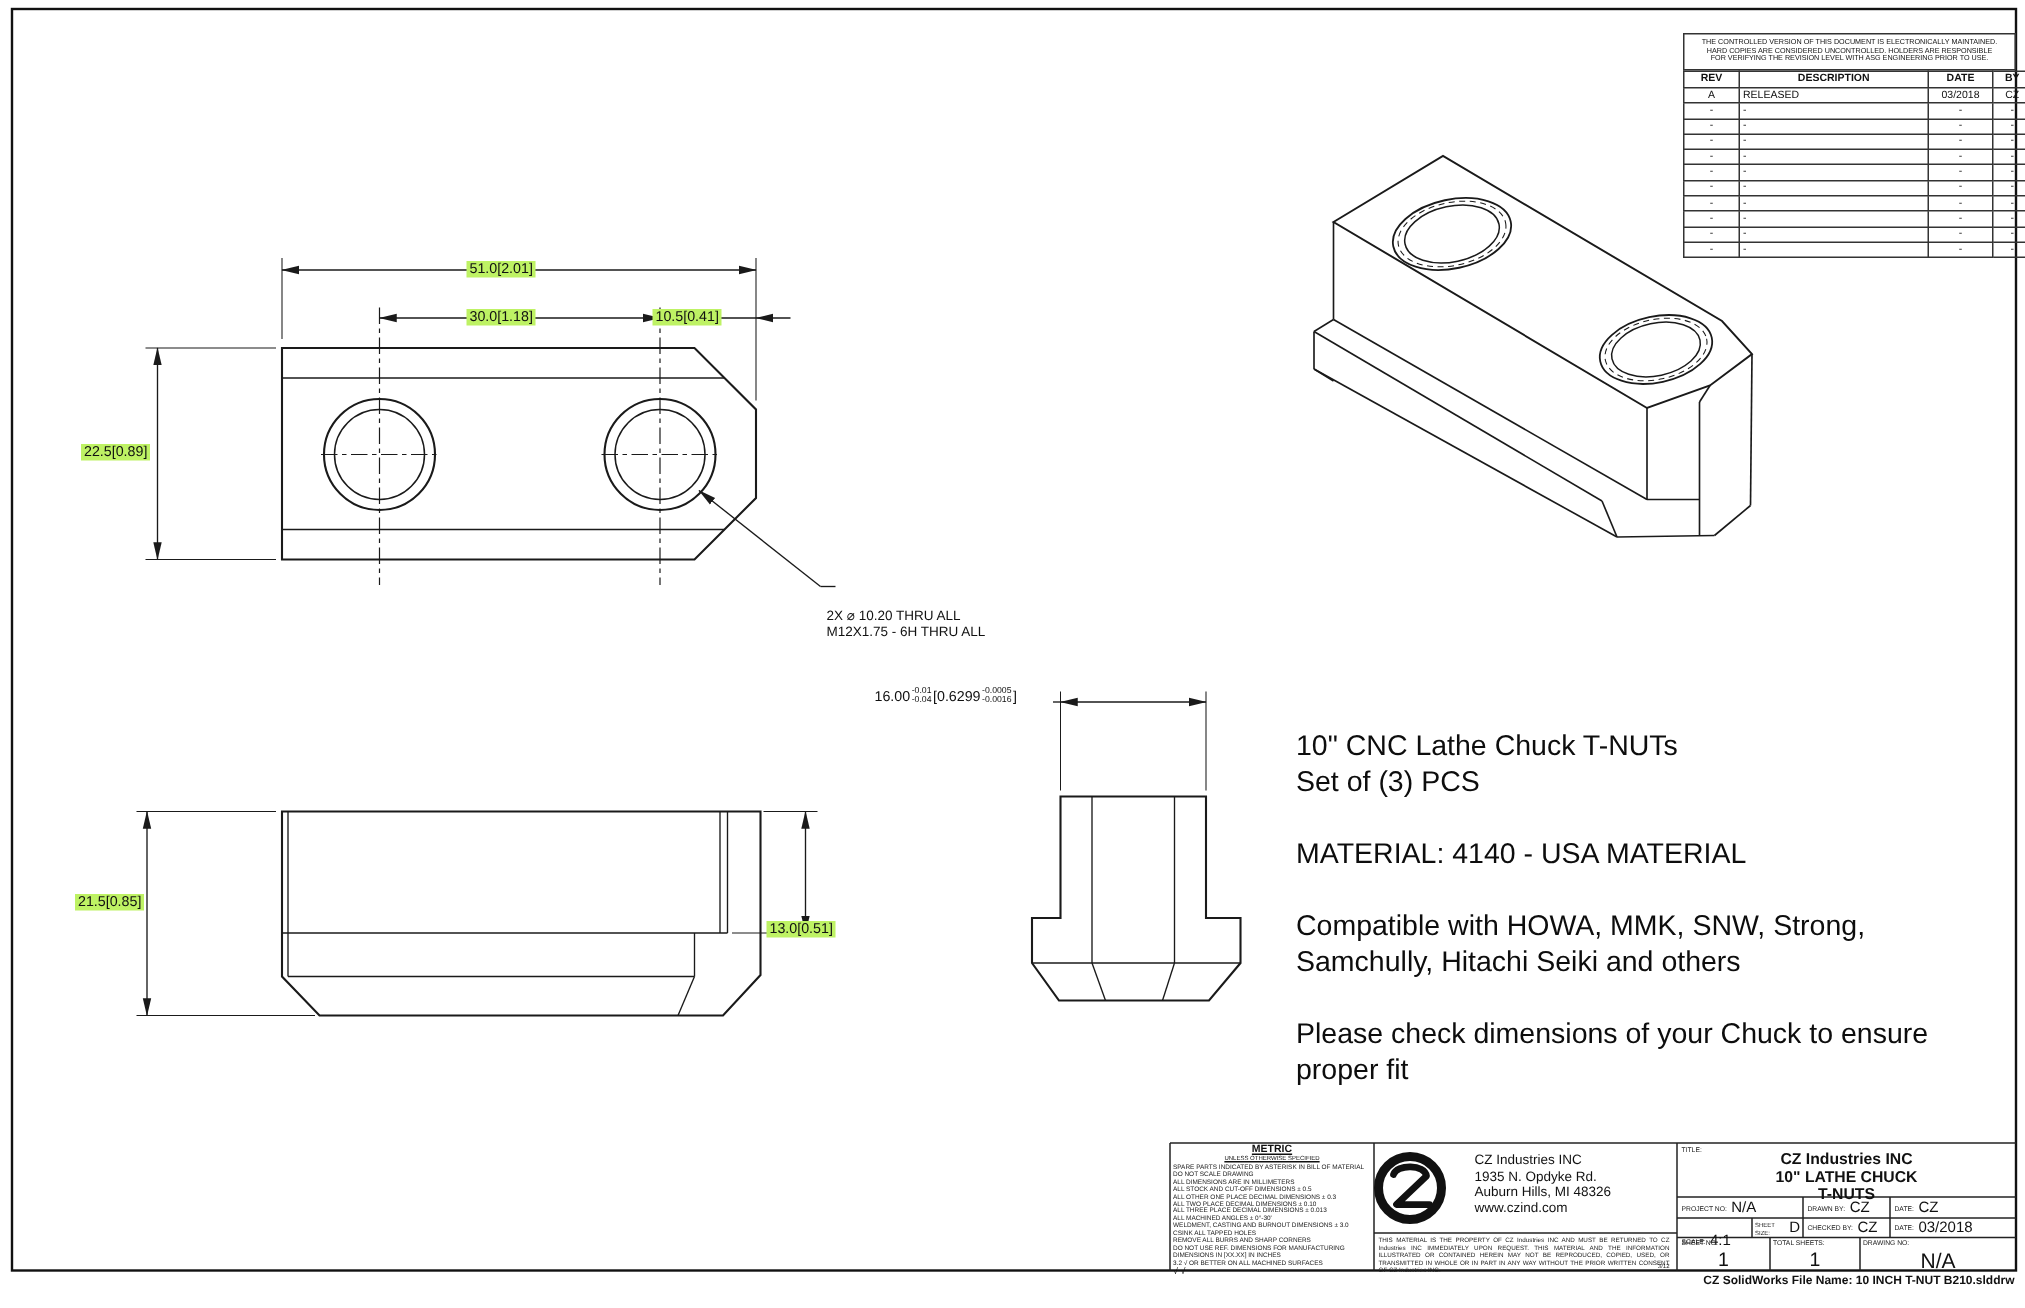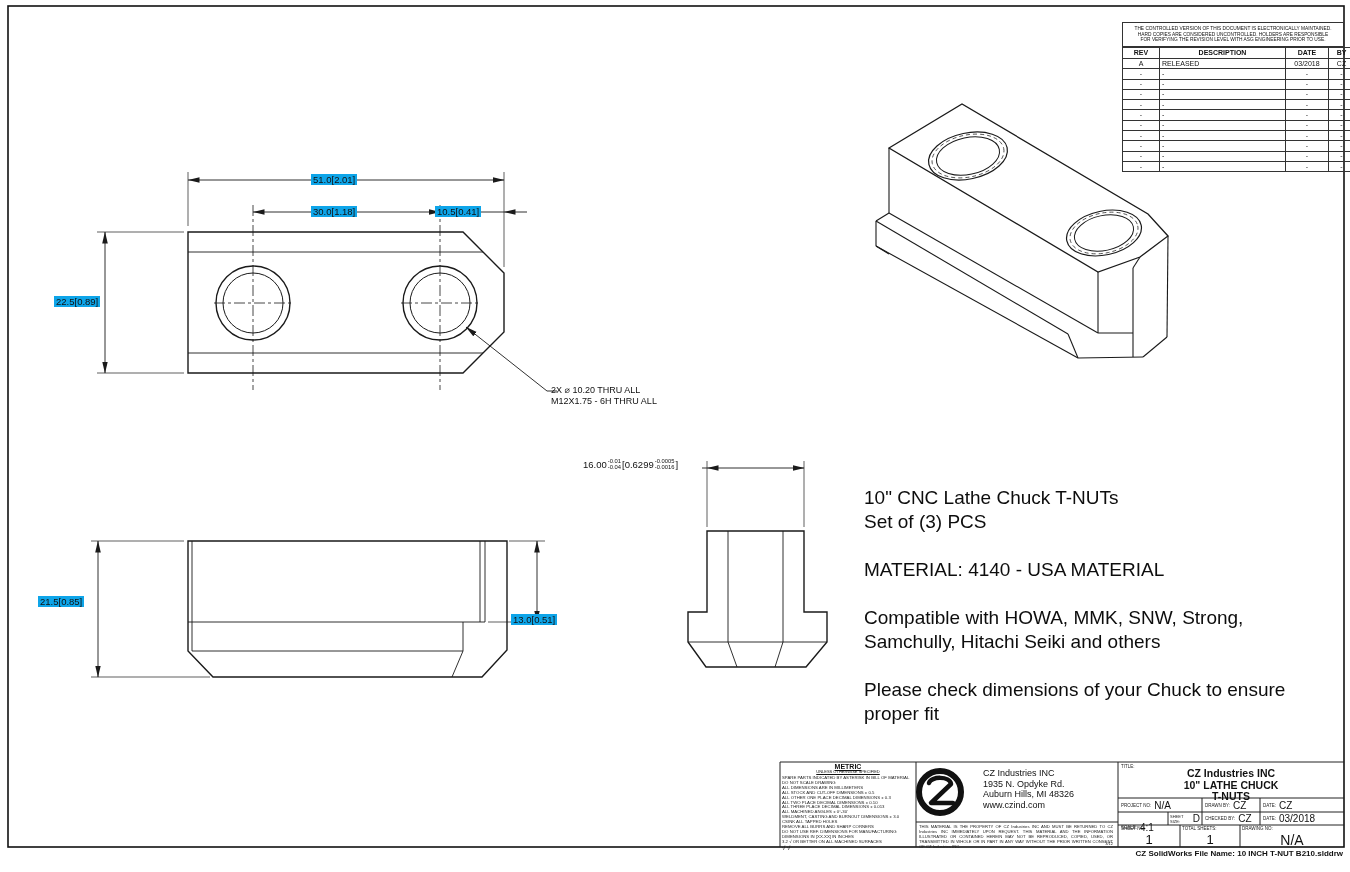--- a/index.html
+++ b/index.html
@@ -1,21 +1,21 @@
 <!DOCTYPE html>
 <html><head>
 <meta charset="utf-8">
 <style>
   html,body{margin:0;padding:0;background:#fff;}
   .sheet{position:relative;width:1350px;height:872px;background:#fff;overflow:hidden;
          font-family:"Liberation Sans","DejaVu Sans",sans-serif;color:#111;}
   .abs{position:absolute;}
   svg.linework{position:absolute;left:0;top:0;}
-  .dim{font-size:9.5px;background:#0ea5e9;padding:0 2px;white-space:nowrap;color:#111;}
-  .callout{font-size:9px;line-height:10.5px;white-space:nowrap;color:#111;}
+  .dim{font-size:9.5px;background:#bef264;padding:0 2px;white-space:nowrap;color:#111;}
+  .callout{font-size:9px;line-height:10.5px;white-space:nowrap;color:#111;margin-top:20px;}
   .tolwrap{display:flex;align-items:center;background:#fff;font-size:9.5px;white-space:nowrap;}
   .tolstack{display:flex;flex-direction:column;font-size:5.8px;line-height:6px;margin:0 1px;}
   .bigtext{font-size:19px;line-height:24px;color:#0d0d0d;}
   .bigtext .pp{white-space:pre-line;margin:0 0 24px 0;}
   
   .revbox{left:1122px;top:22px;width:222px;position:absolute;}
   .revnotice{border:1px solid #333;font-size:4.8px;line-height:5.6px;text-align:center;
              white-space:pre-line;padding:3px 2px;box-sizing:border-box;width:222px;height:25px;}
   table.revtable{border-collapse:collapse;width:222px;table-layout:fixed;}
   table.revtable td,table.revtable th{border:1px solid #333;font-size:7px;line-height:8.2px;
@@ -278,21 +278,21 @@
             <td class="c-by">-</td>
           </tr>
         </tbody>
     </table>
   </div>
 
   <div class="abs dim" style="left:311px;top:174px;">51.0[2.01]</div>
   <div class="abs dim" style="left:311px;top:206px;">30.0[1.18]</div>
   <div class="abs dim" style="left:435px;top:206px;">10.5[0.41]</div>
   <div class="abs dim" style="left:54px;top:296px;">22.5[0.89]</div>
-  <div class="abs dim" style="left:38px;top:596px;">21.5[0.85]</div>
+  <div class="abs dim" style="left:50px;top:596px;">21.5[0.85]</div>
   <div class="abs dim" style="left:511px;top:569px;margin-top:45px;">13.0[0.51]</div>
 
   <div class="abs callout" style="left:551px;top:385px;">
     <div>2X ⌀ 10.20 THRU ALL</div>
     <div>M12X1.75 - 6H THRU ALL</div>
   </div>
 
   <div class="abs tolwrap" style="left:583px;top:458px;">
     <span>16.00</span>
     <span class="tolstack">

